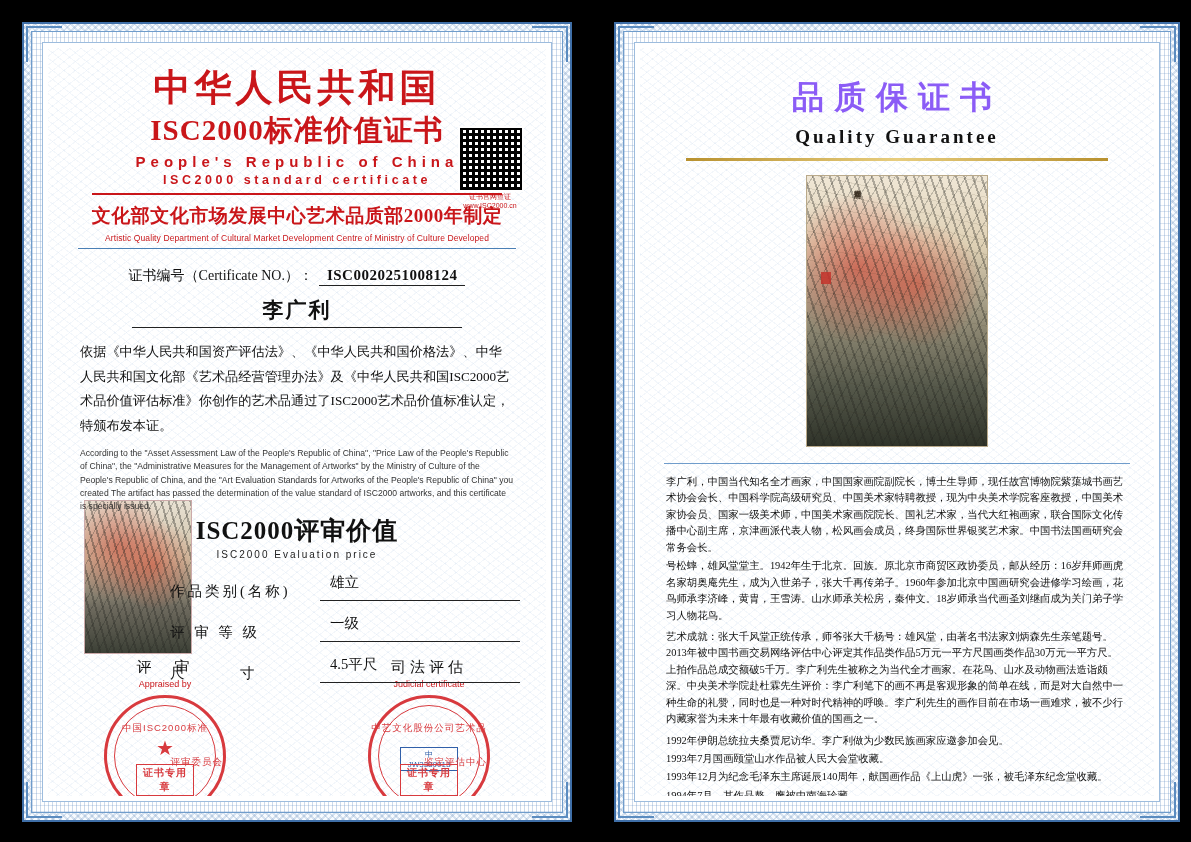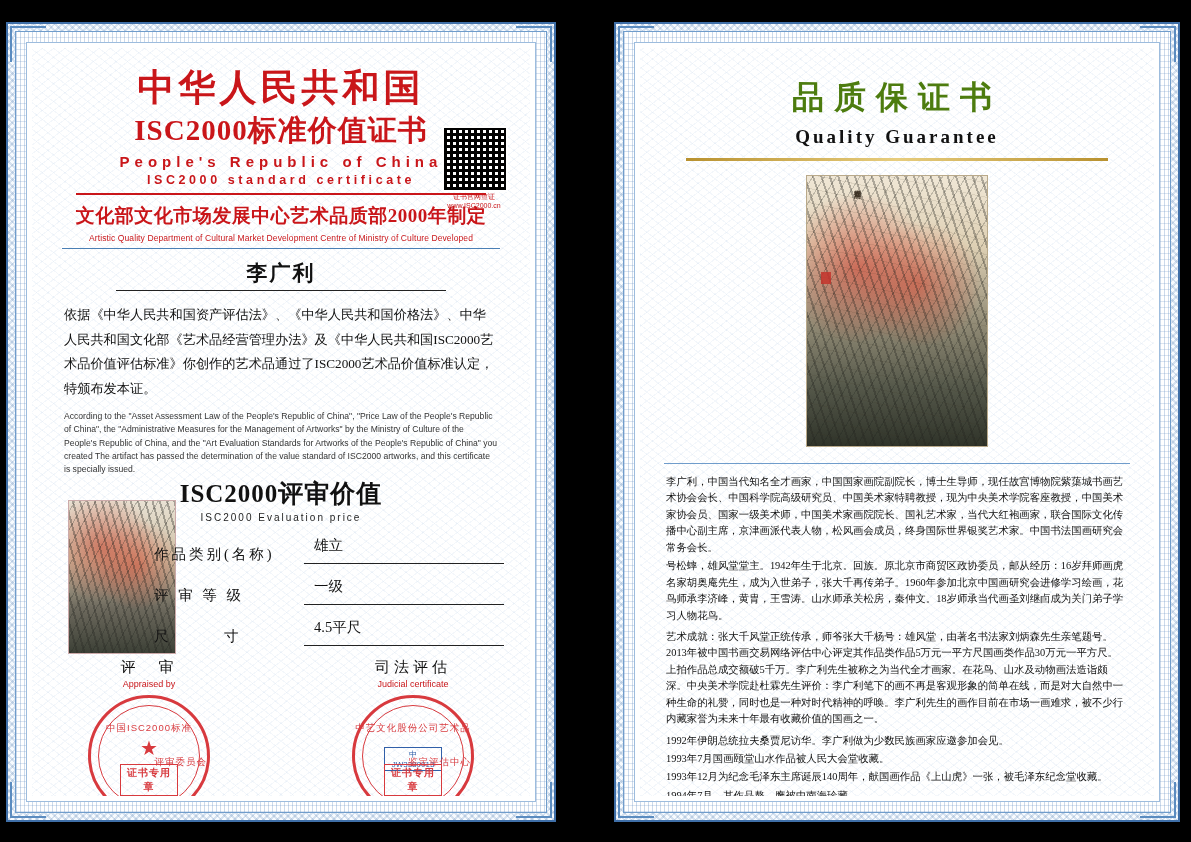--- a/index.html
+++ b/index.html
@@ -10,21 +10,21 @@
     overflow:hidden;
   }
   .page{position:relative;width:1191px;height:842px;}
 
   
   .sheet{
     position:absolute;
     background:#fdfdfb;
     box-sizing:border-box;
   }
-  #left-sheet{left:6px;top:22px;width:550px;height:800px;}
+  #left-sheet{left:22px;top:22px;width:550px;height:800px;}
   #right-sheet{left:614px;top:22px;width:566px;height:800px;}
 
   
   .border-outer{
     position:absolute;inset:0;
     border:2px solid #3f6fa8;
     background:
       repeating-linear-gradient(45deg, rgba(63,111,168,.18) 0 2px, rgba(255,255,255,0) 2px 5px),
       repeating-linear-gradient(-45deg, rgba(63,111,168,.18) 0 2px, rgba(255,255,255,0) 2px 5px),
       #f7fbff;
@@ -186,21 +186,21 @@
   }
   .seal-box{
     position:absolute;left:50%;transform:translateX(-50%);top:49px;
     font-size:8px;border:1px solid #1b4fa0;color:#1b4fa0;padding:1px 6px;
   }
 
   
   .rc{position:relative;z-index:2;padding:12px 20px 0 20px;text-align:center;height:100%;box-sizing:border-box;}
   .q-title-cn{
     font-family:"Liberation Serif", serif;font-weight:bold;
-    font-size:32px;color:#4d7c0f;letter-spacing:10px;margin-top:16px;
+    font-size:32px;color:#8b5cf6;letter-spacing:10px;margin-top:16px;
   }
   .q-title-en{
     font-family:"Liberation Serif", serif;font-weight:bold;
     font-size:19px;color:#111;letter-spacing:3px;margin-top:6px;
   }
   .gold-rule{
     height:3px;margin:10px 26px 0 26px;
     background:linear-gradient(90deg,#b8912f,#e7cd7e,#b8912f);
   }
   .painting{
@@ -262,20 +262,24 @@
         <div class="redline"></div>
 
         <div class="qr"></div>
         <div class="qr-cap">证书官网查证
 www.ISC2000.cn</div>
 
         <div class="dept-cn">文化部文化市场发展中心艺术品质部2000年制定</div>
         <div class="dept-en">Artistic Quality Department of Cultural Market Development Centre of Ministry of Culture Developed</div>
         <div class="blueline"></div>
 
+        <div class="certno-row">
+          <span class="certno-label">证书编号（Certificate NO.）：</span>
+          <span class="certno-val">ISC0020251008124</span>
+        </div>
 
         <div class="holder">李广利</div>
         <div class="holder-underline"></div>
 
         <div class="body-cn">依据《中华人民共和国资产评估法》、《中华人民共和国价格法》、中华人民共和国文化部《艺术品经营管理办法》及《中华人民共和国ISC2000艺术品价值评估标准》你创作的艺术品通过了ISC2000艺术品价值标准认定，特颁布发本证。</div>
         <div class="body-en">According to the "Asset Assessment Law of the People's Republic of China", "Price Law of the People's Republic of China", the "Administrative Measures for the Management of Artworks" by the Ministry of Culture of the People's Republic of China, and the "Art Evaluation Standards for Artworks of the People's Republic of China" you created The artifact has passed the determination of the value standard of ISC2000 artworks, and this certificate is specially issued.</div>
 
         <div class="eval-title-cn">ISC2000评审价值</div>
         <div class="eval-title-en">ISC2000 Evaluation price</div>
 

